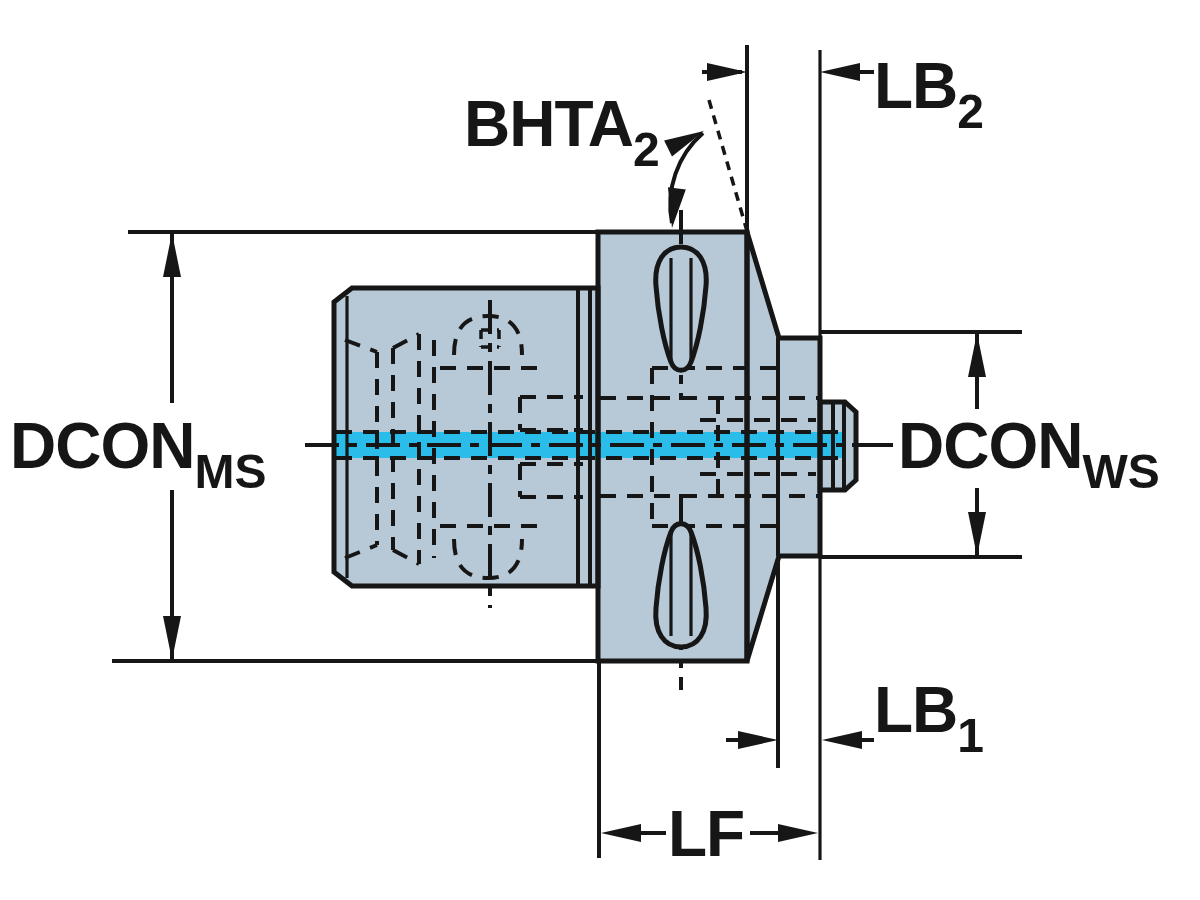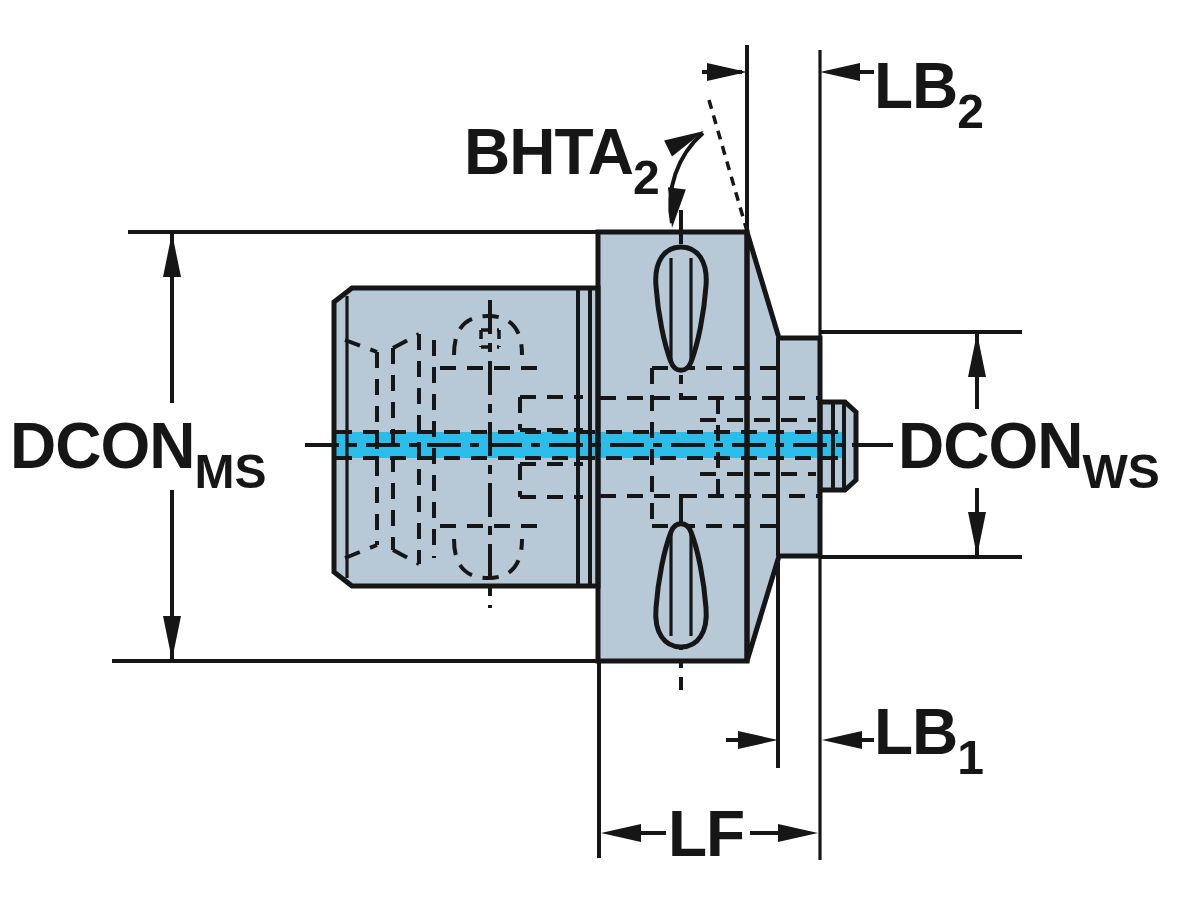--- a/index.html
+++ b/index.html
@@ -154,28 +154,28 @@
   </svg>
 
   <div class="dim-label" style="left:898px;top:414px;">
     <span>DCON</span><span class="sub">WS</span>
   </div>
 
   <div class="dim-label" style="left:10px;top:414px;">
     <span>DCON</span><span class="sub">MS</span>
   </div>
 
-  <div class="dim-label" style="left:464px;top:92px;margin-top:28px;">
+  <div class="dim-label" style="left:464px;top:92px;">
     <span>BHTA</span><span class="sub">2</span>
   </div>
 
   <div class="dim-label" style="left:874px;top:30px;margin-top:24px;">
     <span>LB</span><span class="sub">2</span>
   </div>
 
-  <div class="dim-label" style="left:874px;top:700px;">
+  <div class="dim-label" style="left:874px;top:678px;">
     <span>LB</span><span class="sub">1</span>
   </div>
 
   <div class="dim-label" style="left:668px;top:802px;">
     <span>LF</span><span class="sub"></span>
   </div>
 </div>
 
 </body></html>

